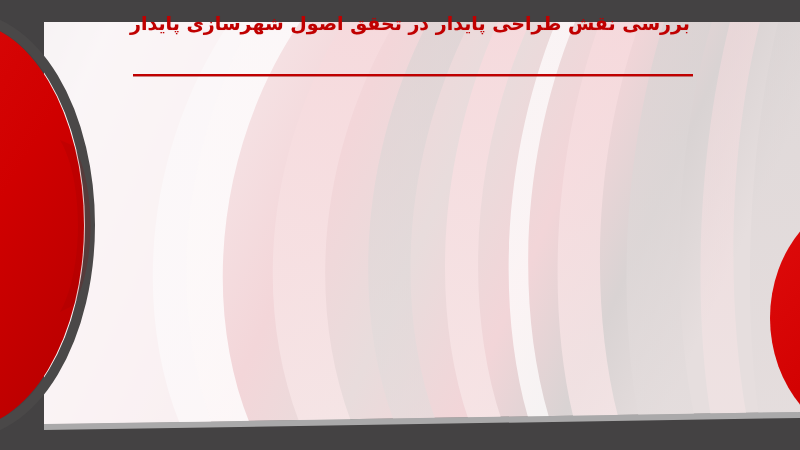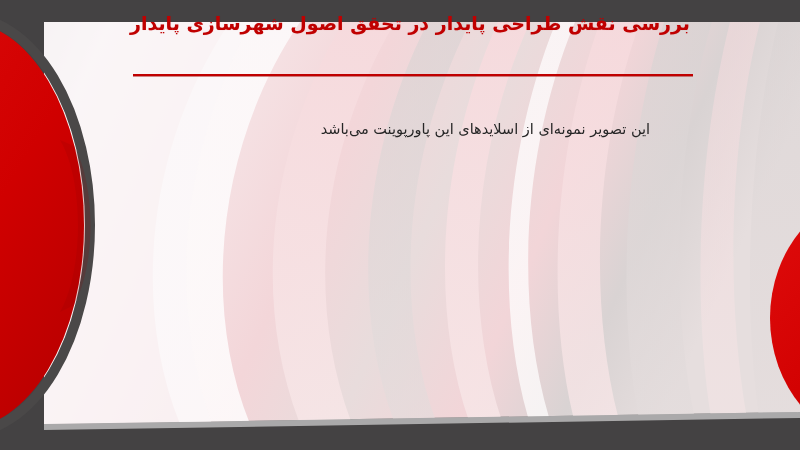--- a/index.html
+++ b/index.html
@@ -154,17 +154,16 @@
 
   <div class="content-layer">
 
     <div class="title-block">
       <h1 class="slide-title">بررسی نقش طراحی پایدار در تحقق اصول شهرسازی پایدار</h1>
     </div>
 
     <div class="title-rule"></div>
 
     <div class="body-block">
-      <div class="body-line">این تصویر نمونه‌ای از اسلایدهای این پاورپوینت می‌باشد</div>
     </div>
 
   </div>
 </div>
 
 </body></html>

